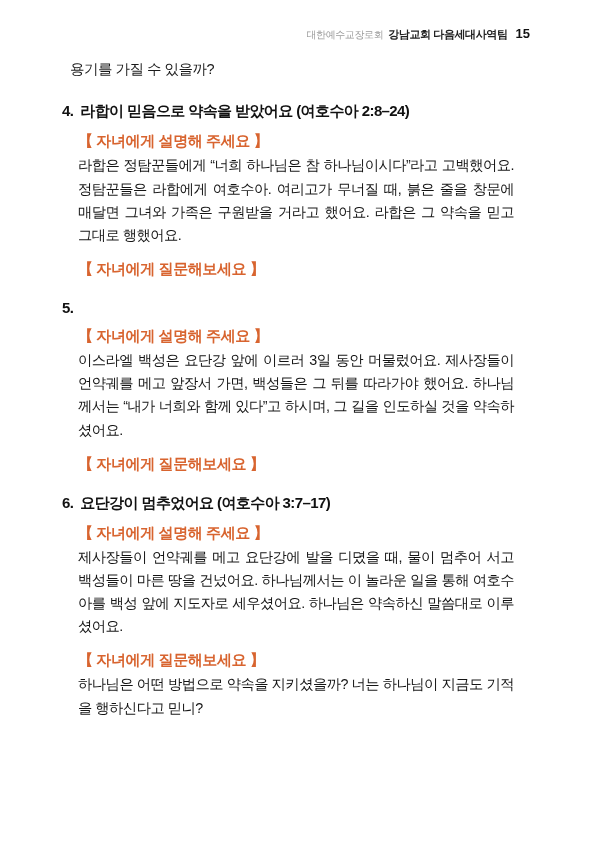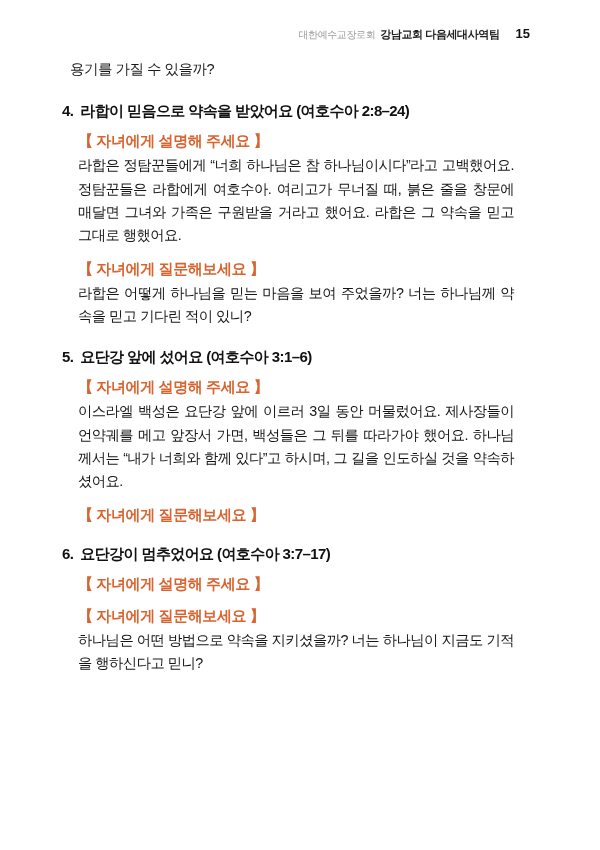--- a/index.html
+++ b/index.html
@@ -44,21 +44,21 @@
   .header .church {
     color: #222222;
     font-weight: bold;
     font-size: 11px;
     letter-spacing: -0.4px;
   }
   .header .pagenum {
     color: #111111;
     font-weight: bold;
     font-size: 13px;
-    margin-left: 11px;
+    margin-left: 3px;
   }
   .header-rule {
     position: absolute;
     top: 46px;
     left: 60px;
     right: 38px;
     height: 0;
     border-top: 0px solid transparent;
   }
 
@@ -143,45 +143,44 @@
       <div class="section-heading">
         <span class="num">4.</span>
         <span class="title">라합이 믿음으로 약속을 받았어요 (여호수아 2:8–24)</span>
       </div>
       <div class="block explain">
         <div class="block-label">【 자녀에게 설명해 주세요 】</div>
         <p class="block-text">라합은 정탐꾼들에게 “너희 하나님은 참 하나님이시다”라고 고백했어요. 정탐꾼들은 라합에게 여호수아. 여리고가 무너질 때, 붉은 줄을 창문에 매달면 그녀와 가족은 구원받을 거라고 했어요. 라합은 그 약속을 믿고 그대로 행했어요.</p>
       </div>
       <div class="block question">
         <div class="block-label">【 자녀에게 질문해보세요 】</div>
-        <p class="block-text">라합은 어떻게 하나님을 믿는 마음을 보여 주었을까? 너는 하나님께 약속을 믿고 기다린 적이 있니?</p>
       </div>
     </div>
 
     <div class="section">
       <div class="section-heading">
         <span class="num">5.</span>
-        <span class="title">요단강 앞에 섰어요 (여호수아 3:1–6)</span>
       </div>
       <div class="block explain">
         <div class="block-label">【 자녀에게 설명해 주세요 】</div>
         <p class="block-text">이스라엘 백성은 요단강 앞에 이르러 3일 동안 머물렀어요. 제사장들이 언약궤를 메고 앞장서 가면, 백성들은 그 뒤를 따라가야 했어요. 하나님께서는 “내가 너희와 함께 있다”고 하시며, 그 길을 인도하실 것을 약속하셨어요.</p>
       </div>
       <div class="block question">
         <div class="block-label">【 자녀에게 질문해보세요 】</div>
       </div>
     </div>
 
     <div class="section">
       <div class="section-heading">
         <span class="num">6.</span>
         <span class="title">요단강이 멈추었어요 (여호수아 3:7–17)</span>
       </div>
       <div class="block explain">
         <div class="block-label">【 자녀에게 설명해 주세요 】</div>
+        <p class="block-text">제사장들이 언약궤를 메고 요단강에 발을 디뎠을 때, 물이 멈추어 서고 백성들이 마른 땅을 건넜어요. 하나님께서는 이 놀라운 일을 통해 여호수아를 백성 앞에 지도자로 세우셨어요. 하나님은 약속하신 말씀대로 이루셨어요.</p>
       </div>
       <div class="block question">
         <div class="block-label">【 자녀에게 질문해보세요 】</div>
         <p class="block-text">하나님은 어떤 방법으로 약속을 지키셨을까? 너는 하나님이 지금도 기적을 행하신다고 믿니?</p>
       </div>
     </div>
 
   </div>
 </div>
 

